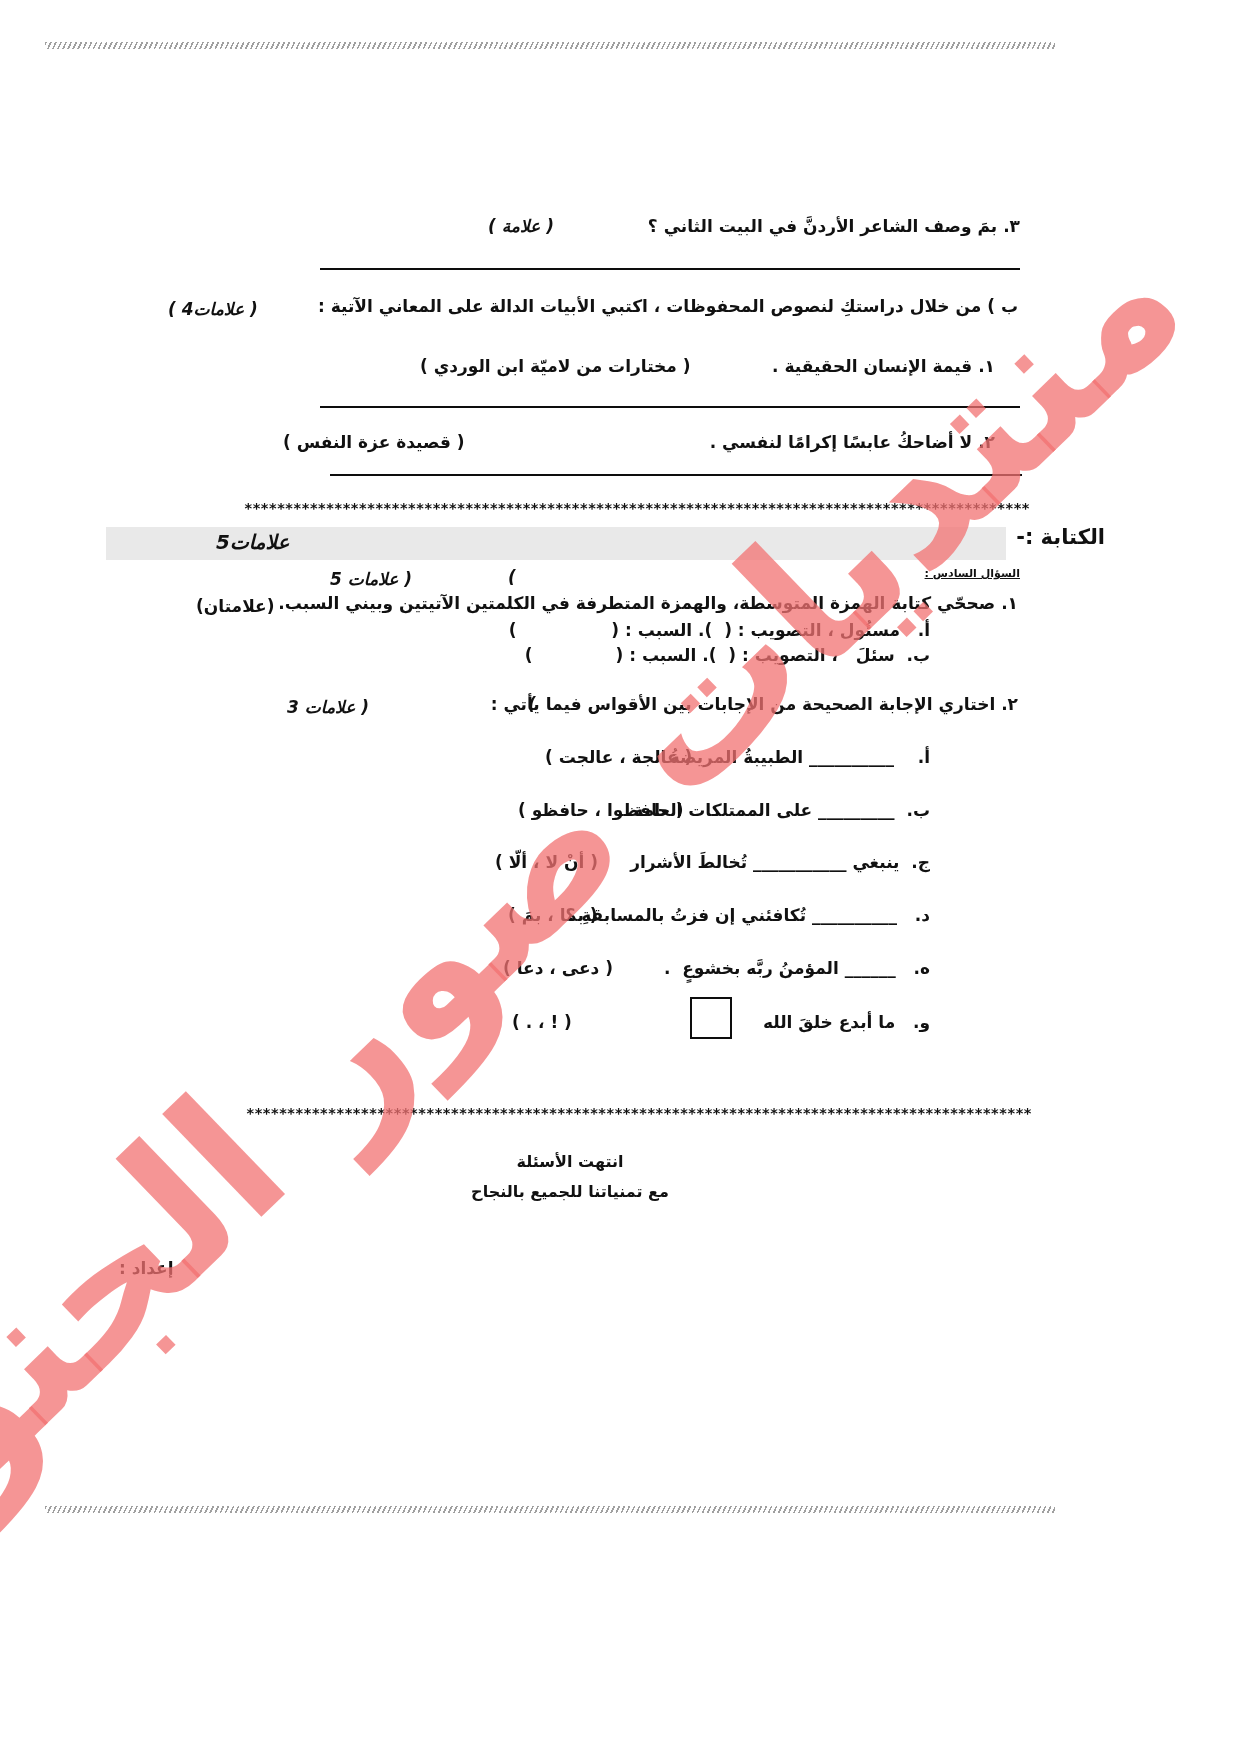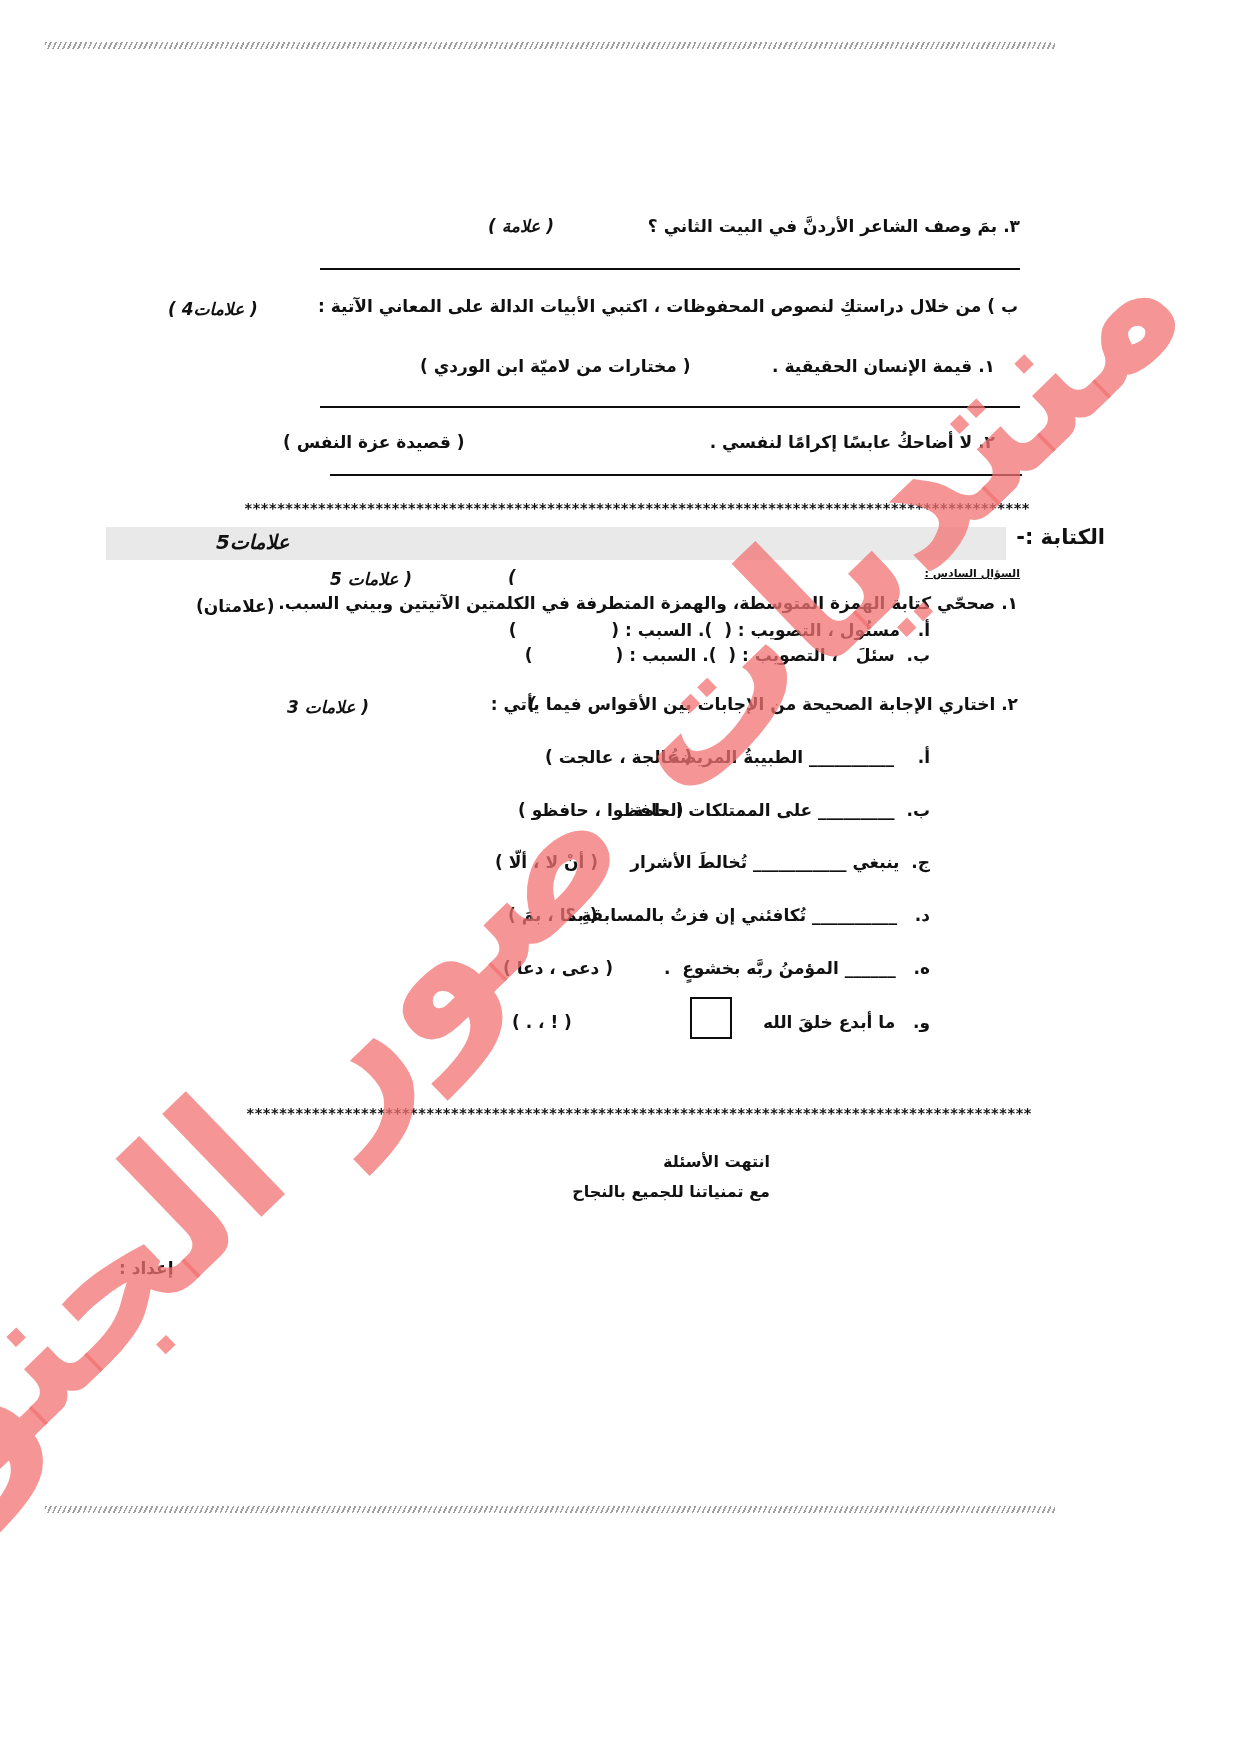--- a/index.html
+++ b/index.html
@@ -37,21 +37,21 @@
     font-size:188px;
     color:rgba(241,114,114,0.75);
     transform:rotate(-44deg);
     transform-origin:center;
     z-index:6;
     pointer-events:none;
     white-space:nowrap;
   }
   .content{position:relative;z-index:2;}
   .ansbox{border:2.4px solid #0d0d0d;background:#fff;}
-  .center-col{}
+  .center-col{text-align:center;}
 </style>
 </head>
 <body>
 
 <div class="page">
 
   <div class="abs hatch" style="left:45px;top:42px;width:1010px;"></div>
   <div class="abs hatch" style="left:45px;top:1506px;width:1010px;"></div>
 
   <div class="content">

